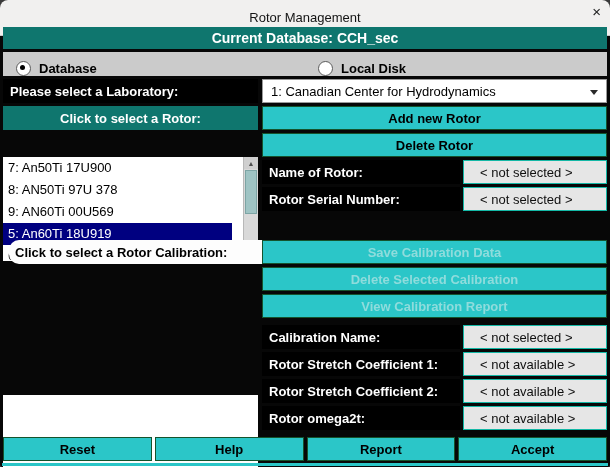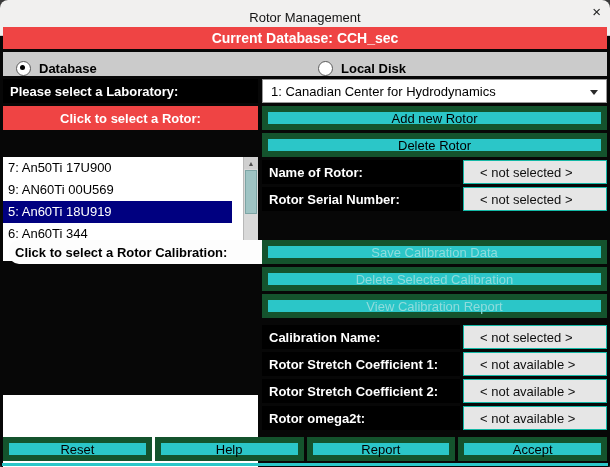--- a/index.html
+++ b/index.html
@@ -12,27 +12,27 @@
   .titlebar{
     left:0;top:0;width:610px;height:36px;background:#f1f0ef;
     border-bottom:1px solid #c9c9c9;display:flex;align-items:center;justify-content:center;
     color:#141414;
   }
   .close{
     position:absolute;right:9px;top:0;height:24px;display:flex;align-items:center;
     color:#222;font-size:15px;line-height:24px;
   }
   .banner{
-    background:#ef4444;color:#ffffff;font-weight:bold;
+    background:#0f766e;color:#ffffff;font-weight:bold;
     display:flex;align-items:center;justify-content:center;font-size:14px;
   }
   .btn{
-    background:#2bc6c8;color:#000;font-weight:normal;
+    background:#2bc6c8;color:#000;font-weight:bold;
     display:flex;align-items:center;justify-content:center;
-    border:6px solid #14532d;cursor:default;font-size:13px;
+    border:1px solid #14532d;cursor:default;font-size:13px;
   }
   .btn.disabled{color:#8fdcdc;}
   .blabel{
     background:#000;color:#fff;font-weight:bold;
     display:flex;align-items:center;padding-left:7px;
   }
   .value{
     background:#e6e6e6;color:#101010;display:flex;align-items:center;
     padding-left:16px;border:1px solid #14b8a6;
   }
@@ -101,20 +101,21 @@
     <span>1: Canadian Center for Hydrodynamics</span>
     <span class="combo-arrow"></span>
   </div>
 
   <div class="abs banner" style="left:3px;top:106px;width:255px;height:24px;font-size:13px;">Click to select a Rotor:</div>
   <div class="abs btn" style="left:262px;top:106px;width:345px;height:24px;">Add new Rotor</div>
 
   <div class="abs list" style="left:3px;top:133px;width:255px;height:104px;">
     <div style="padding-right:26px;">
       <div class="list-item">7: An50Ti 17U900</div>
+      <div class="list-item">8: AN50Ti 97U 378</div>
       <div class="list-item">9: AN60Ti 00U569</div>
       <div class="list-item selected">5: An60Ti 18U919</div>
       <div class="list-item">6: An60Ti 344</div>
     </div>
     <div class="scrollbar">
       <div class="sb-arrow">▲</div>
       <div class="sb-thumb"></div>
       <div class="sb-arrow bottom">▼</div>
     </div>
   </div>

